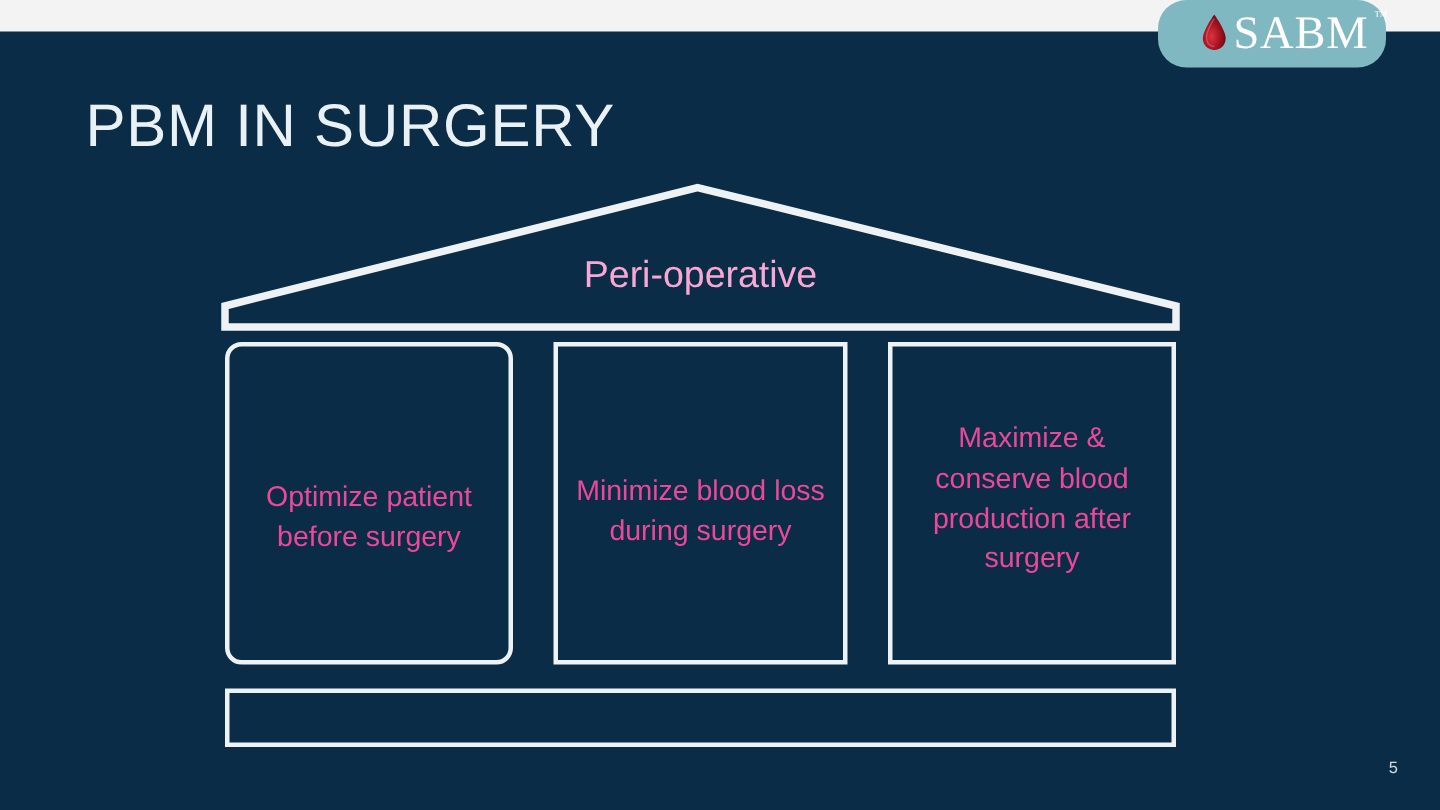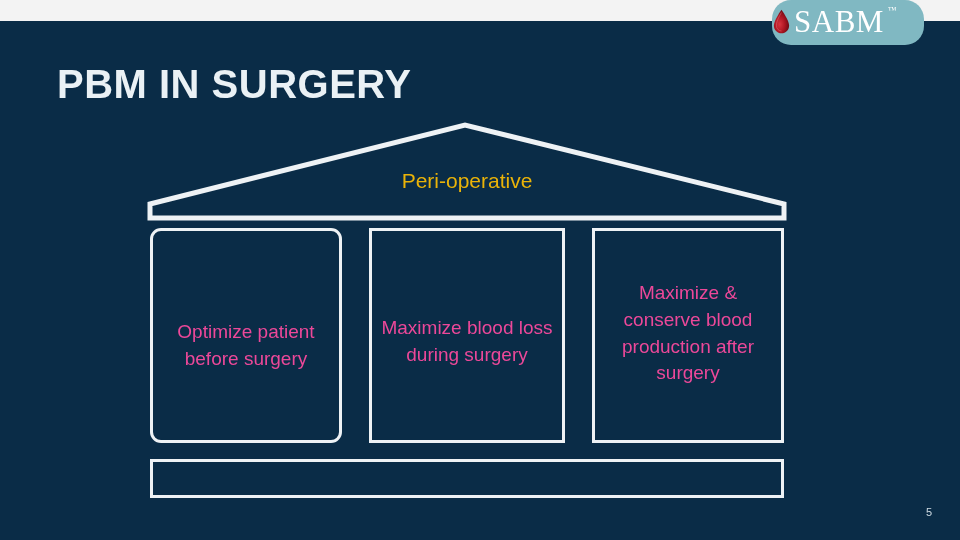--- a/index.html
+++ b/index.html
@@ -32,21 +32,21 @@
   
   .logo-plate {
     position: absolute;
     left: 772px;
     top: 0px;
     width: 152px;
     height: 45px;
     background: #80b8c2;
     display: flex;
     align-items: center;
-    justify-content: flex-start;
+    justify-content: flex-end;
     border-radius: 19px;
   }
   .logo-inner {
     display: flex;
     align-items: center;
     gap: 3px;
     transform: translateY(-1px);
   }
   .blood-drop {
     width: 19px;
@@ -68,21 +68,21 @@
     position: relative;
     top: -12px;
     left: 1px;
   }
   
   .slide-title {
     position: absolute;
     left: 57px;
     top: 62px;
     font-size: 40px;
-    font-weight: 700;
+    font-weight: 400;
     color: #eaf1f5;
     letter-spacing: 0.5px;
     line-height: 1.1;
     white-space: nowrap;
   }
   
   .diagram {
     position: absolute;
     left: 0;
     top: 0;
@@ -96,22 +96,22 @@
     top: 112px;
     width: 648px;
     height: 112px;
   }
   .roof-label {
     position: absolute;
     left: 150px;
     top: 168px;
     width: 634px;
     text-align: center;
-    font-size: 21px;
-    color: #eab308;
+    font-size: 25px;
+    color: #f9a8d4;
     line-height: 1.2;
   }
   
   .pillars {
     position: absolute;
     left: 150px;
     top: 228px;
     width: 634px;
     height: 215px;
     display: flex;
@@ -199,21 +199,21 @@
       <path d="M7 92 L322 13 L641 92 L641 106 L7 106 Z" fill="none" stroke="#eef2f5" stroke-width="5" stroke-linejoin="miter"></path>
     </svg>
 
     <div class="roof-label">Peri-operative</div>
 
     <div class="pillars">
       <div class="pillar pillar-1">
         <div class="pillar-text">Optimize patient before surgery</div>
       </div>
       <div class="pillar pillar-2">
-        <div class="pillar-text">Maximize blood loss during surgery</div>
+        <div class="pillar-text">Minimize blood loss during surgery</div>
       </div>
       <div class="pillar pillar-3">
         <div class="pillar-text">Maximize &amp; conserve blood production after surgery</div>
       </div>
     </div>
 
     <div class="foundation">
       <div class="foundation-text"></div>
     </div>
 

